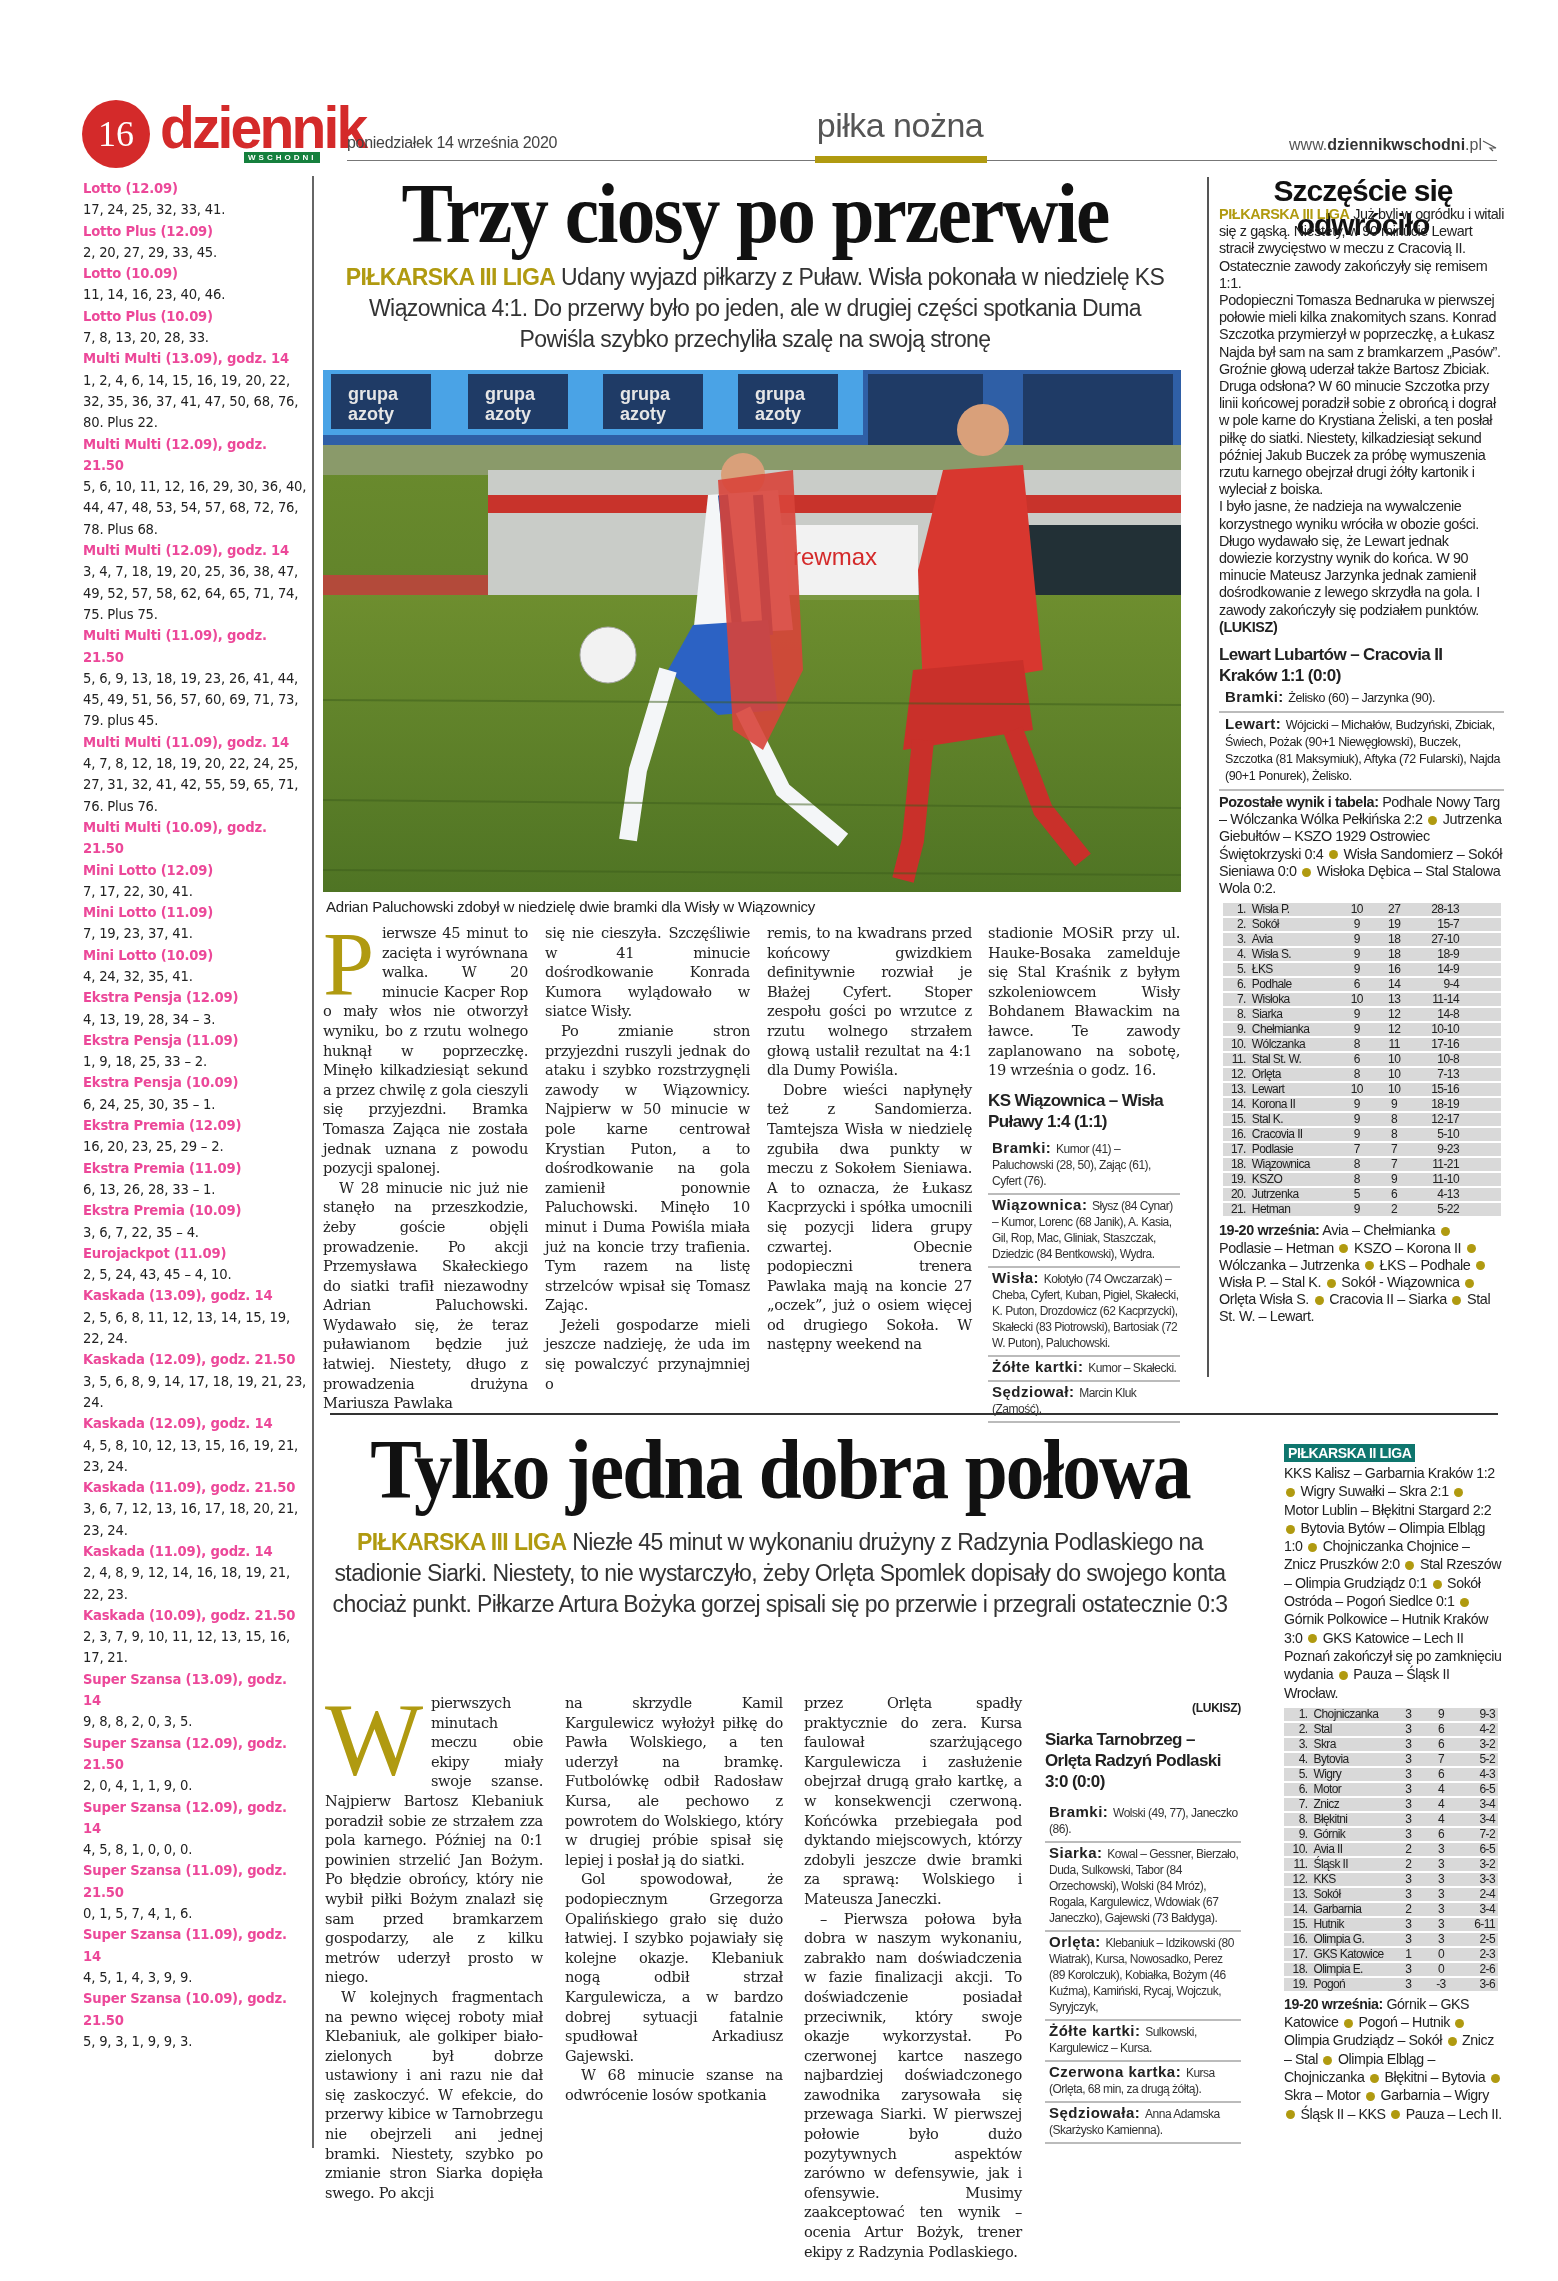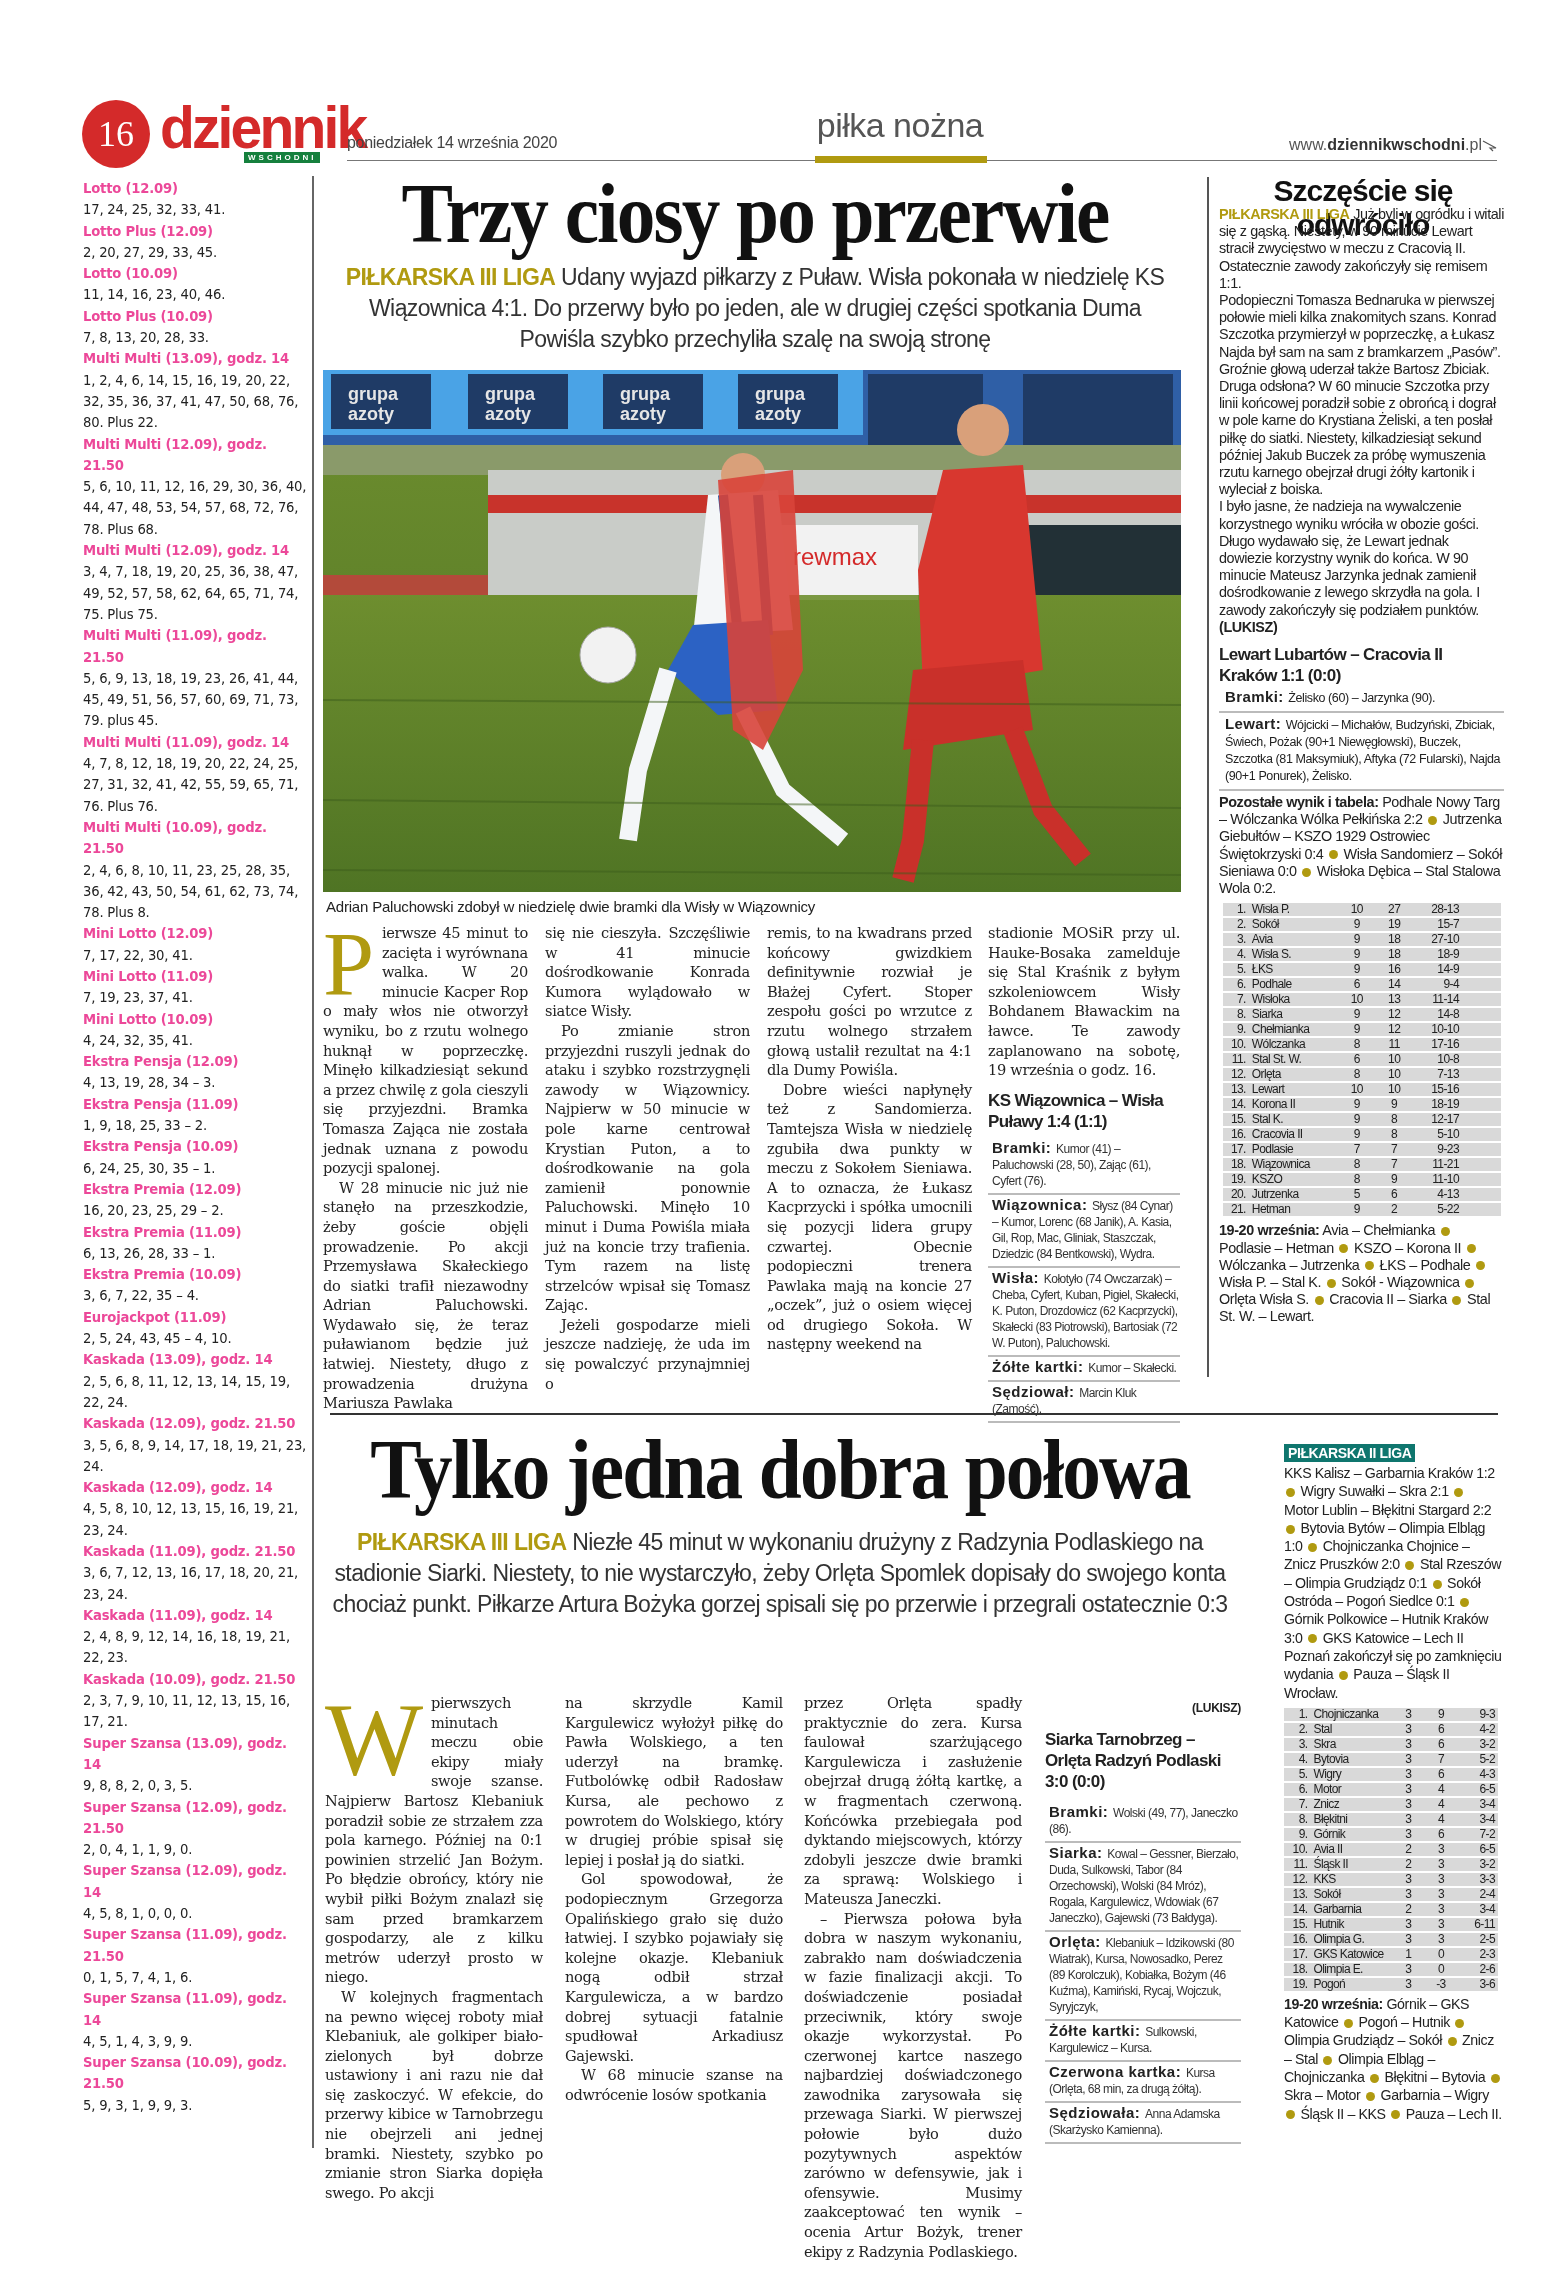--- a/index.html
+++ b/index.html
@@ -126,21 +126,20 @@
     <div>
       <div class="t">Multi Multi (11.09), godz. 21.50</div>
       <div>5, 6, 9, 13, 18, 19, 23, 26, 41, 44, 45, 49, 51, 56, 57, 60, 69, 71, 73, 79. plus 45.</div>
     </div>
     <div>
       <div class="t">Multi Multi (11.09), godz. 14</div>
       <div>4, 7, 8, 12, 18, 19, 20, 22, 24, 25, 27, 31, 32, 41, 42, 55, 59, 65, 71, 76. Plus 76.</div>
     </div>
     <div>
       <div class="t">Multi Multi (10.09), godz. 21.50</div>
-      <div>2, 4, 6, 8, 10, 11, 23, 25, 28, 35, 36, 42, 43, 50, 54, 61, 62, 73, 74, 78. Plus 8.</div>
     </div>
     <div>
       <div class="t">Mini Lotto (12.09)</div>
       <div>7, 17, 22, 30, 41.</div>
     </div>
     <div>
       <div class="t">Mini Lotto (11.09)</div>
       <div>7, 19, 23, 37, 41.</div>
     </div>
     <div>
@@ -517,21 +516,21 @@
 <div class="abs body-col a2c1">
   <p class="first"><span class="dropcap" style="font-size:104px;line-height:84px">W</span><span>pierwszych minutach meczu obie ekipy miały swoje szanse. Najpierw Bartosz Klebaniuk poradził sobie ze strzałem zza pola karnego. Później na 0:1 powinien strzelić Jan Bożym. Po błędzie obrońcy, który nie wybił piłki Bożym znalazł się sam przed bramkarzem gospodarzy, ale z kilku metrów uderzył prosto w niego.</span></p>
   <p><span id="a2p1a">W kolejnych fragmentach na pewno więcej roboty miał Klebaniuk, ale golkiper biało-zielonych był dobrze ustawiony i ani razu nie dał się zaskoczyć. W efekcie, do przerwy kibice w Tarnobrzegu nie obejrzeli ani jednej bramki. Niestety, szybko po zmianie stron Siarka dopięła swego. Po akcji</span></p>
 </div>
 <div class="abs body-col a2c2">
   <p class="first"><span id="a2p1b">na skrzydle Kamil Kargulewicz wyłożył piłkę do Pawła Wolskiego, a ten uderzył na bramkę. Futbolówkę odbił Radosław Kursa, ale pechowo z powrotem do Wolskiego, który w drugiej próbie spisał się lepiej i posłał ją do siatki.</span></p>
   <p>Gol spowodował, że podopiecznym Grzegorza Opalińskiego grało się dużo łatwiej. I szybko pojawiały się kolejne okazje. Klebaniuk nogą odbił strzał Kargulewicza, a w bardzo dobrej sytuacji fatalnie spudłował Arkadiusz Gajewski.</p>
   <p><span id="a2p3a">W 68 minucie szanse na odwrócenie losów spotkania</span></p>
 </div>
 <div class="abs body-col a2c3">
-  <p class="first"><span id="a2p3b">przez Orlęta spadły praktycznie do zera. Kursa faulował szarżującego Kargulewicza i zasłużenie obejrzał drugą żółtą kartkę, a w fragmentach czerwoną. Końcówka przebiegała pod dyktando miejscowych, którzy zdobyli jeszcze dwie bramki za sprawą: Wolskiego i Mateusza Janeczki.</span></p>
+  <p class="first"><span id="a2p3b">przez Orlęta spadły praktycznie do zera. Kursa faulował szarżującego Kargulewicza i zasłużenie obejrzał drugą grało kartkę, a w konsekwencji czerwoną. Końcówka przebiegała pod dyktando miejscowych, którzy zdobyli jeszcze dwie bramki za sprawą: Wolskiego i Mateusza Janeczki.</span></p>
   <p><span id="a2p4a">– Pierwsza połowa była dobra w naszym wykonaniu, zabrakło nam doświadczenia w fazie finalizacji akcji. To doświadczenie posiadał przeciwnik, który swoje okazje wykorzystał. Po czerwonej kartce naszego najbardziej doświadczonego zawodnika zarysowała się przewaga Siarki. W pierwszej połowie było dużo pozytywnych aspektów zarówno w defensywie, jak i ofensywie. Musimy zaakceptować ten wynik – ocenia Artur Bożyk, trener ekipy z Radzynia Podlaskiego.</span></p>
 </div>
 <div class="abs body-col a2c4">
   <p class="first"><span id="a2p4b"></span></p>
   <div class="sig-right">(LUKISZ)</div>
   <div class="sub-head">Siarka Tarnobrzeg – Orlęta Radzyń Podlaski 3:0 (0:0)</div>
   <div id="a2stats" style="margin-top:10px">
       <div class="stat"><b>Bramki: </b><span>Wolski (49, 77), Janeczko (86).</span></div>
       <div class="stat"><b>Siarka: </b><span>Kowal – Gessner, Bierzało, Duda, Sulkowski, Tabor (84 Orzechowski), Wolski (84 Mróz), Rogala, Kargulewicz, Wdowiak (67 Janeczko), Gajewski (73 Bałdyga).</span></div>
       <div class="stat"><b>Orlęta: </b><span>Klebaniuk – Idzikowski (80 Wiatrak), Kursa, Nowosadko, Perez (89 Korolczuk), Kobiałka, Bożym (46 Kuźma), Kamiński, Rycaj, Wojczuk, Syryjczyk,</span></div>

